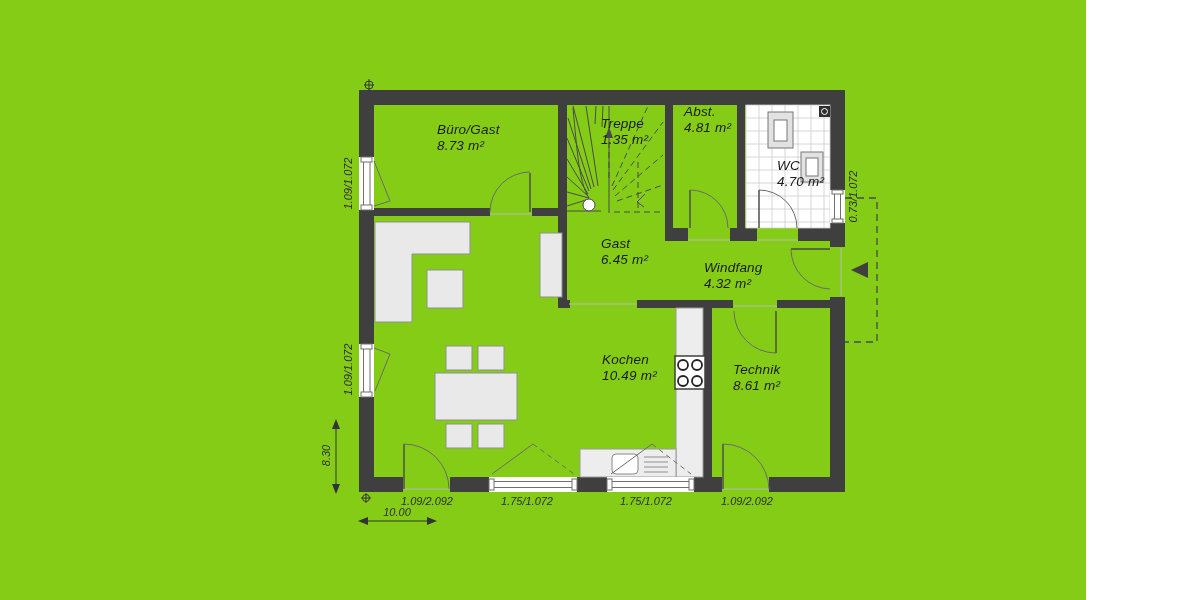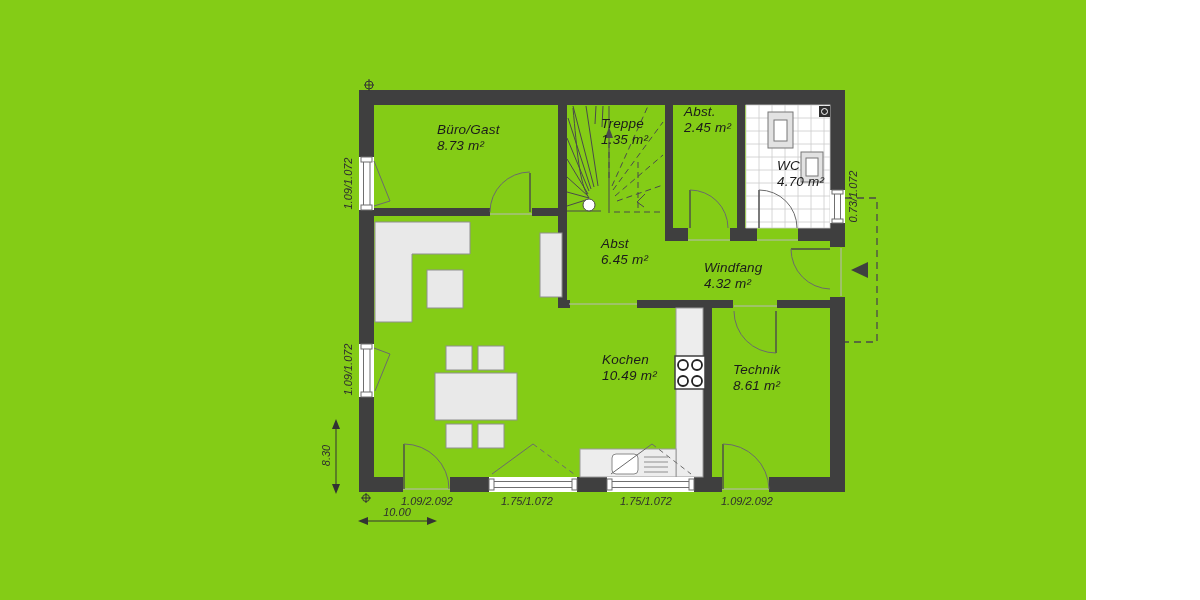--- a/index.html
+++ b/index.html
@@ -294,28 +294,28 @@
 <div class="room-label" style="left:437px;top:122px;">
   <div>Büro/Gast</div>
       <div>8.73 m²</div>
 </div>
 <div class="room-label" style="left:601px;top:116px;">
   <div>Treppe</div>
       <div>1.35 m²</div>
 </div>
 <div class="room-label" style="left:684px;top:104px;">
   <div>Abst.</div>
-      <div>2.45 m²</div>
+      <div>4.81 m²</div>
 </div>
 <div class="room-label" style="left:777px;top:158px;">
   <div>WC</div>
       <div>4.70 m²</div>
 </div>
 <div class="room-label" style="left:601px;top:236px;">
-  <div>Abst</div>
+  <div>Gast</div>
       <div>6.45 m²</div>
 </div>
 <div class="room-label" style="left:704px;top:260px;">
   <div>Windfang</div>
       <div>4.32 m²</div>
 </div>
 <div class="room-label" style="left:602px;top:352px;">
   <div>Kochen</div>
       <div>10.49 m²</div>
 </div>

